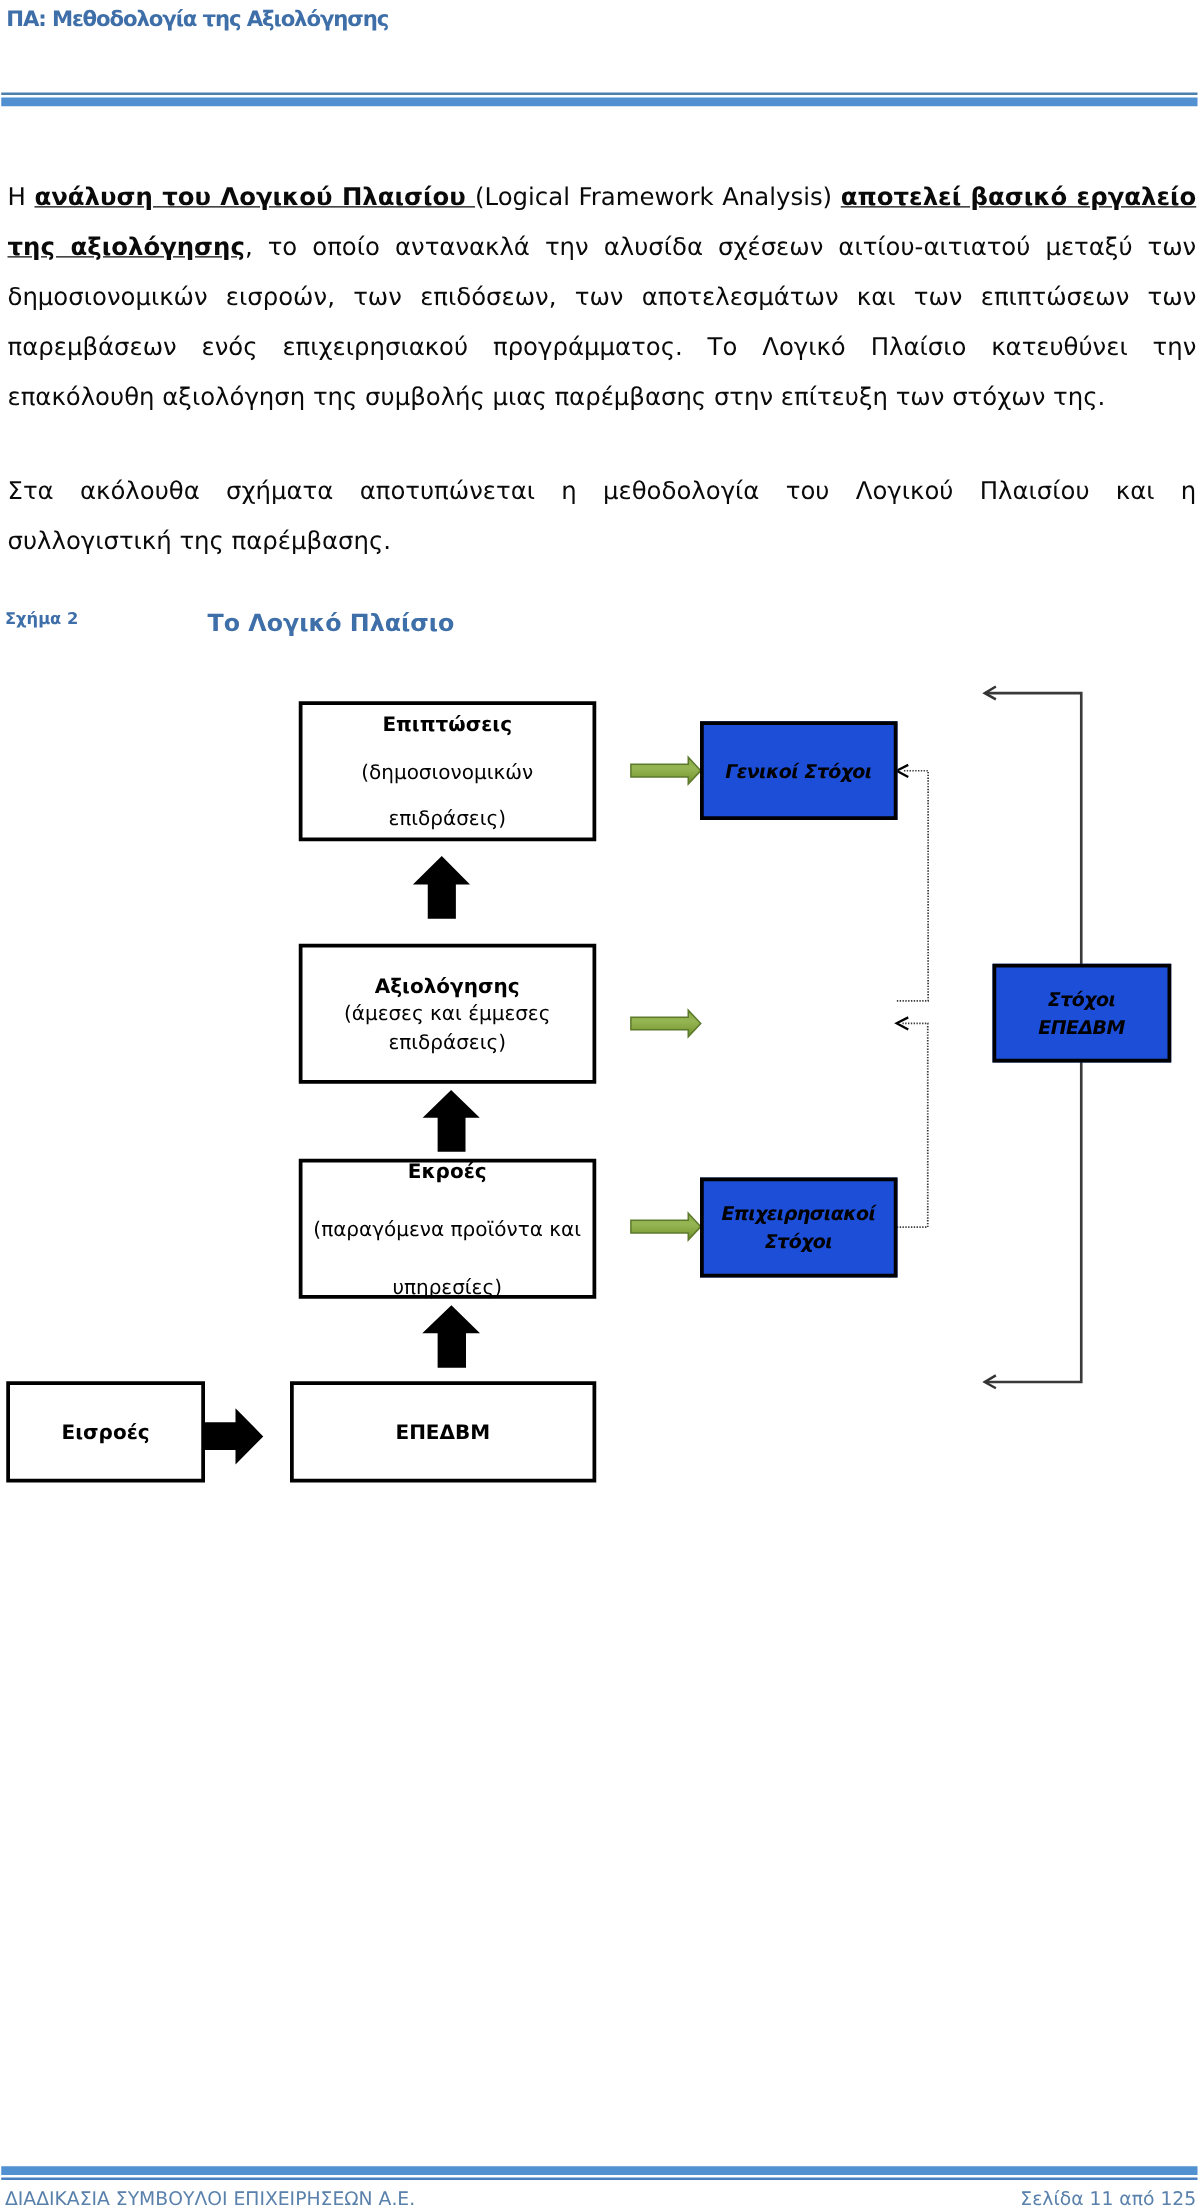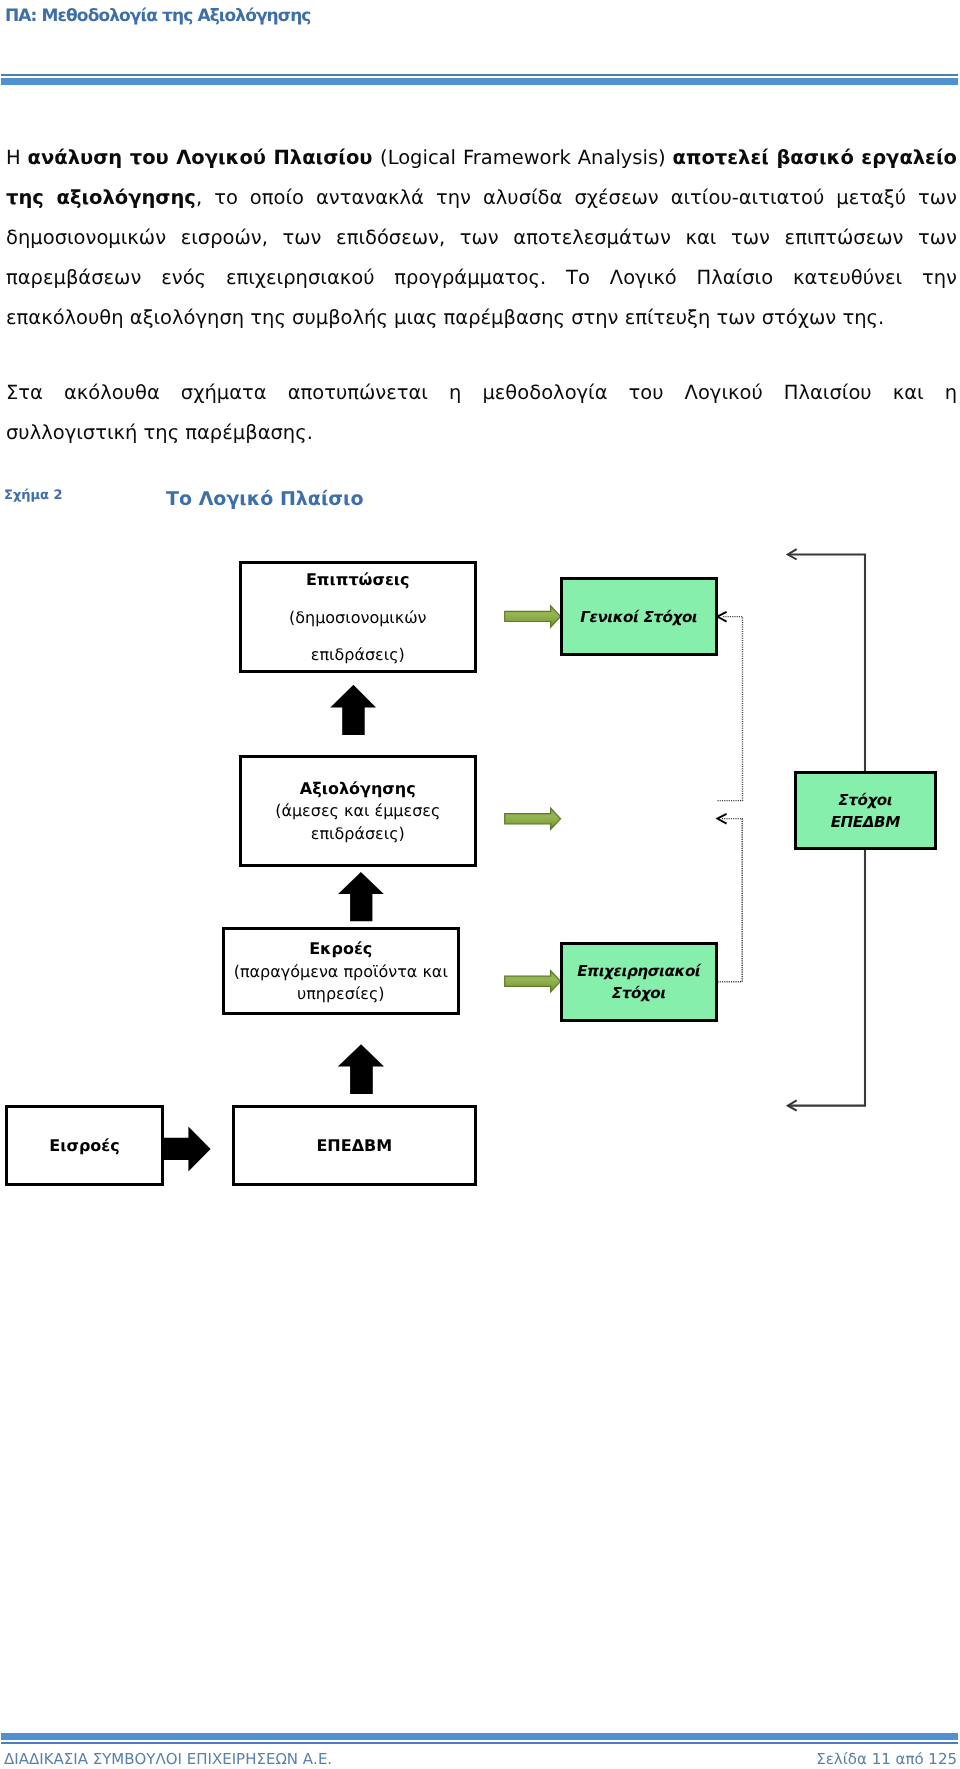--- a/index.html
+++ b/index.html
@@ -17,36 +17,36 @@
   .rule-thin-top{position:absolute;left:1px;top:74px;width:957px;height:2px;background:#4b7fac;}
   .rule-thick-top{position:absolute;left:1px;top:78px;width:957px;height:6.8px;background:#5190d1;}
 
   
   .body-copy{position:absolute;left:6px;top:138px;width:951px;font-size:19.5px;
              line-height:40px;color:#0a0a0a;text-align:justify;
              text-justify:inter-word;}
   .body-copy p{margin:0;}
   .body-copy p.p2{margin-top:35px;}
   .body-copy p.jl{text-align-last:justify;}
-  .body-copy b{font-weight:bold;}
+  .body-copy b{font-weight:bold;text-decoration:underline;}
 
   
   .fig-label{position:absolute;left:4px;top:488px;font-size:13px;font-weight:bold;
              color:#3f6fa8;white-space:nowrap;}
   .fig-title{position:absolute;left:166px;top:488px;font-size:19px;font-weight:bold;
              color:#3f6fa8;white-space:nowrap;}
 
   
   .diagram{position:absolute;left:0;top:530px;width:960px;height:680px;}
   .dbox{position:absolute;z-index:3;border:3.5px solid #000;background:#fff;box-sizing:border-box;padding-top:2px;
         display:flex;flex-direction:column;align-items:center;justify-content:center;
         font-size:16px;line-height:22.6px;color:#000;text-align:center;}
   .dbox .t{font-weight:bold;}
   .dbox .s{font-weight:normal;}
-  .rbox{position:absolute;z-index:3;border:3.5px solid #000;background:#86efac;box-sizing:border-box;
+  .rbox{position:absolute;z-index:3;border:3.5px solid #000;background:#1d4ed8;box-sizing:border-box;
         display:flex;flex-direction:column;align-items:center;justify-content:center;
         font-size:15.2px;line-height:22px;color:#000;text-align:center;white-space:nowrap;
         font-style:italic;font-weight:bold;letter-spacing:-0.45px;}
   svg.overlay{position:absolute;left:0;top:0;width:960px;height:680px;overflow:visible;z-index:1;}
 
   
   .rule-thick-bot{position:absolute;left:1px;top:1733px;width:957px;height:7px;background:#5190d1;}
   .rule-thin-bot{position:absolute;left:1px;top:1742px;width:957px;height:2px;background:#4a80c0;}
   .ftr-l{position:absolute;left:4px;top:1750px;font-size:15px;color:#5981ab;white-space:nowrap;}
   .ftr-r{position:absolute;right:3px;top:1750px;font-size:15px;color:#5981ab;white-space:nowrap;}
@@ -76,21 +76,21 @@
       <div class="s">(δημοσιονομικών</div>
       <div class="s">επιδράσεις)</div>
     </div>
 
     <div class="dbox" style="left:239px;top:225px;width:237.5px;height:111.5px;">
       <div class="t">Αξιολόγησης</div>
       <div class="s">(άμεσες και έμμεσες</div>
       <div class="s">επιδράσεις)</div>
     </div>
 
-    <div class="dbox" style="left:222px;top:397px;width:237.5px;height:88px;">
+    <div class="dbox" style="left:239px;top:397px;width:237.5px;height:112px;gap:24px;">
       <div class="t">Εκροές</div>
       <div class="s">(παραγόμενα προϊόντα και</div>
       <div class="s">υπηρεσίες)</div>
     </div>
 
     <div class="dbox" style="left:5px;top:575px;width:159px;height:80.5px;">
       <div class="t">Εισροές</div>
     </div>
 
     <div class="dbox" style="left:232px;top:575px;width:244.5px;height:80.5px;">

